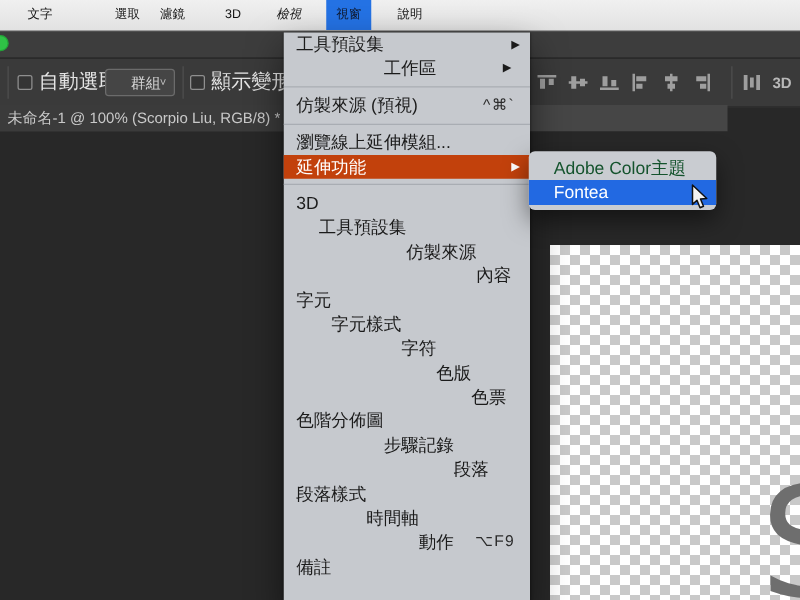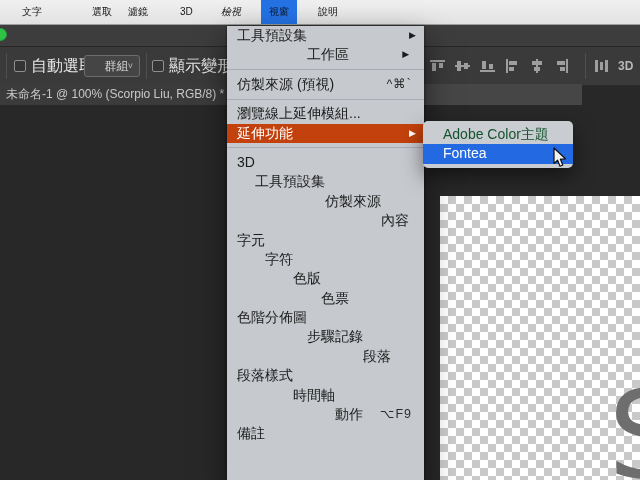--- a/index.html
+++ b/index.html
@@ -258,20 +258,23 @@
   <div class="mi">
       <span class="lbl">仿製來源</span>
     </div>
   <div class="mi">
       <span class="lbl">內容</span>
     </div>
   <div class="mi">
       <span class="lbl">字元</span>
     </div>
   <div class="mi">
+      <span class="lbl">字元樣式</span>
+    </div>
+  <div class="mi">
       <span class="lbl">字符</span>
     </div>
   <div class="mi">
       <span class="lbl">色版</span>
     </div>
   <div class="mi">
       <span class="lbl">色票</span>
     </div>
   <div class="mi">
       <span class="lbl">色階分佈圖</span>

